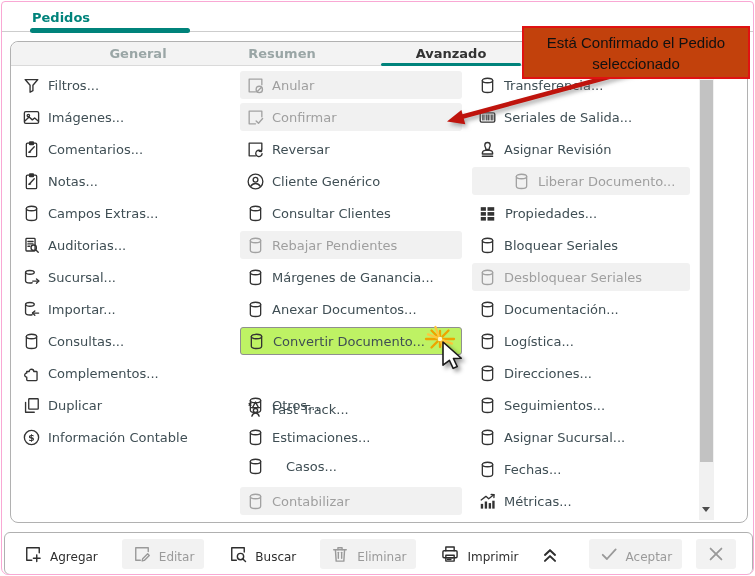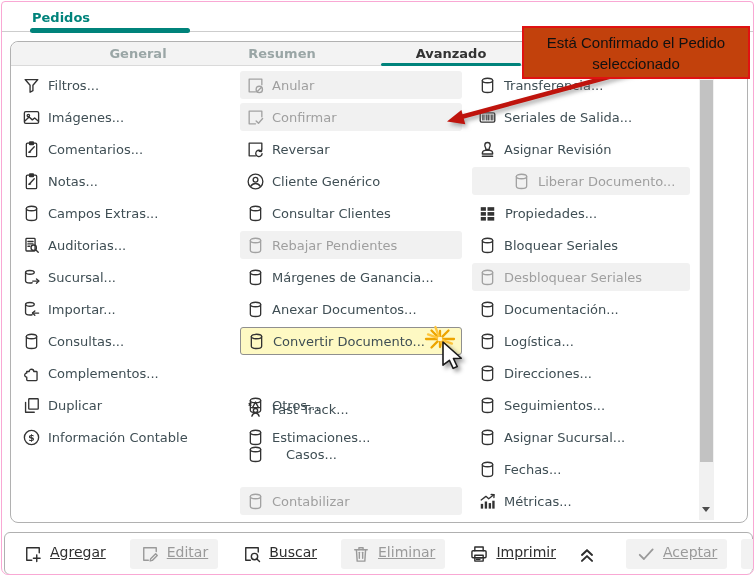--- a/index.html
+++ b/index.html
@@ -23,39 +23,39 @@
   .tab.active::after{content:"";position:absolute;left:0;right:0;bottom:0;height:3px;
     background:var(--accent);border-radius:2px;}
   
   .menu-item{position:absolute;height:28px;display:flex;align-items:center;gap:7px;
     padding:0 6px;box-sizing:border-box;font-size:13px;color:#3f4e54;border-radius:3px;
     white-space:nowrap;overflow:hidden;}
   .menu-item .mi-icon{flex:0 0 auto;width:19px;height:19px;color:#333;display:flex;align-items:center;}
   .menu-item .mi-icon svg{width:19px;height:19px;}
   .menu-item.disabled{color:#9f9f9f;background:#f1f1f1;}
   .menu-item.disabled .mi-icon{color:#a2a2a2;}
-  .menu-item.focused{border:1px solid #8f8f8f;background:#fef9c3;}
+  .menu-item.focused{border:1px solid #8f8f8f;background:#bef264;}
   
   .scroll-track{position:absolute;left:688px;top:26px;width:15px;height:452px;background:#f1f1f1;}
   .scroll-thumb{position:absolute;left:1px;top:12px;width:13px;height:382px;background:#c2c2c2;}
   .scroll-down-arrow{position:absolute;left:3px;bottom:8px;width:0;height:0;
     border-left:4.5px solid transparent;border-right:4.5px solid transparent;border-top:5px solid #4d4d4d;}
   
   .callout{position:absolute;left:520px;top:24px;width:228px;height:53px;background:#c2410c;
     border:2px solid #e01212;box-sizing:border-box;z-index:7;display:flex;flex-direction:column;
     justify-content:center;text-align:center;font-family:"Liberation Sans",sans-serif;
     font-size:15px;line-height:21px;color:#111;}
   .overlay-svg{position:absolute;left:0;top:0;width:755px;height:576px;z-index:6;pointer-events:none;}
   .pointer-wrap{position:absolute;left:408px;top:316px;width:70px;height:66px;z-index:8;pointer-events:none;}
   
   .toolbar{position:absolute;left:2px;top:530px;width:749px;height:43px;background:#fff;
     border:1px solid #b0b0b0;border-radius:6px;box-sizing:border-box;
     display:flex;align-items:center;padding:0 40px 0 8px;gap:14px;}
-  .tb-btn{display:flex;align-items:flex-start;gap:7px;font-size:14px;padding:5px 10px;border-radius:3px;
-    color:#2e2e2e;white-space:nowrap;text-decoration:underline;}
+  .tb-btn{display:flex;align-items:flex-end;gap:7px;font-size:12px;padding:5px 10px;border-radius:3px;
+    color:#2e2e2e;white-space:nowrap;}
   .tb-btn svg{width:20px;height:20px;}
   .tb-btn.filled{background:#f2f2f2;color:#9a9a9a;}
   .tb-collapse{display:flex;align-items:center;color:#2e2e2e;margin-left:-4px;}
   .tb-collapse svg{width:22px;height:22px;}
   .tb-spacer{flex:1;}
 </style>
 </head>
 <body>
 
 <div class="page">
@@ -297,21 +297,21 @@
         </div>
         <div class="menu-item" style="left: 229px; top: 381px; width: 222px;">
           <span class="mi-icon">
             <svg viewBox="0 0 24 24" fill="none" stroke="currentColor" stroke-width="1.7" stroke-linecap="round" stroke-linejoin="round">
               <ellipse cx="12" cy="5.7" rx="6.5" ry="2.8"></ellipse>
               <path d="M5.5 5.7v12.4c0 1.55 2.9 2.8 6.5 2.8s6.5-1.25 6.5-2.8V5.7"></path>
             </svg>
           </span>
           <span>Estimaciones...</span>
         </div>
-        <div class="menu-item" style="left: 229px; top: 398px; width: 222px; gap: 21px;">
+        <div class="menu-item" style="left: 229px; top: 410px; width: 222px; gap: 21px;">
           <span class="mi-icon">
             <svg viewBox="0 0 24 24" fill="none" stroke="currentColor" stroke-width="1.7" stroke-linecap="round" stroke-linejoin="round">
               <ellipse cx="12" cy="5.7" rx="6.5" ry="2.8"></ellipse>
               <path d="M5.5 5.7v12.4c0 1.55 2.9 2.8 6.5 2.8s6.5-1.25 6.5-2.8V5.7"></path>
             </svg>
           </span>
           <span>Casos...</span>
         </div>
         <div class="menu-item disabled" style="left: 229px; top: 445px; width: 222px;">
           <span class="mi-icon">

